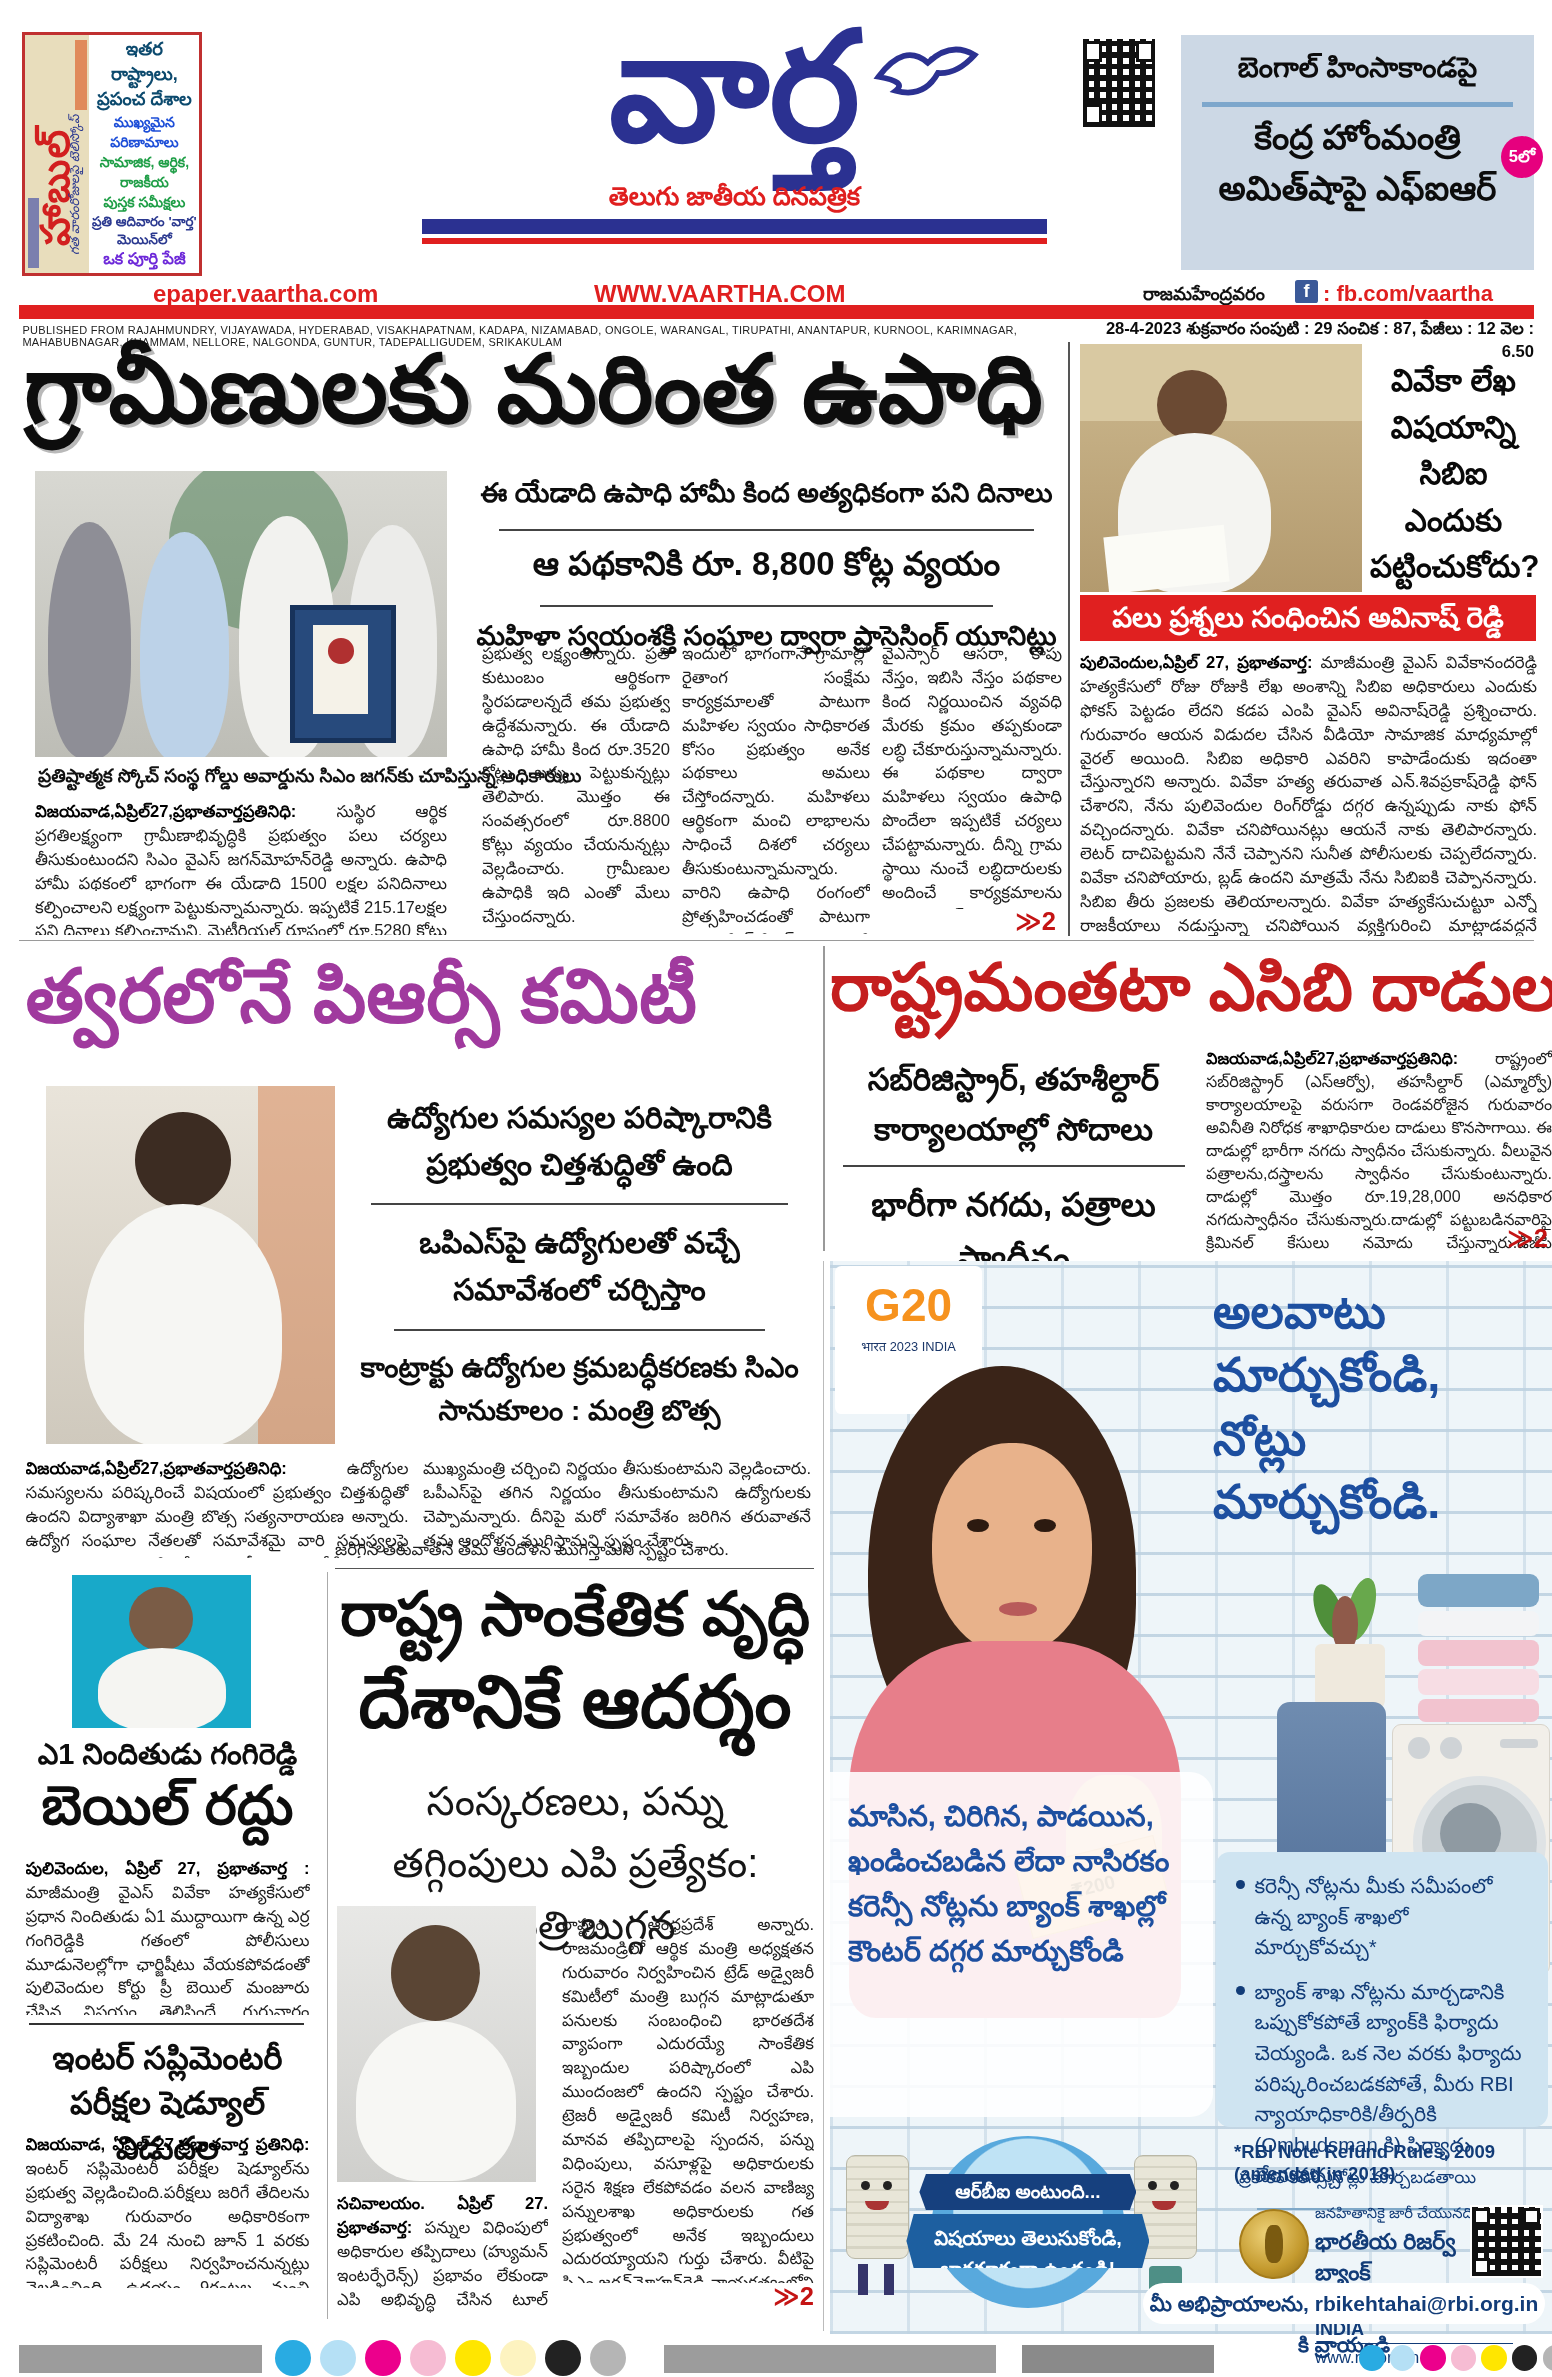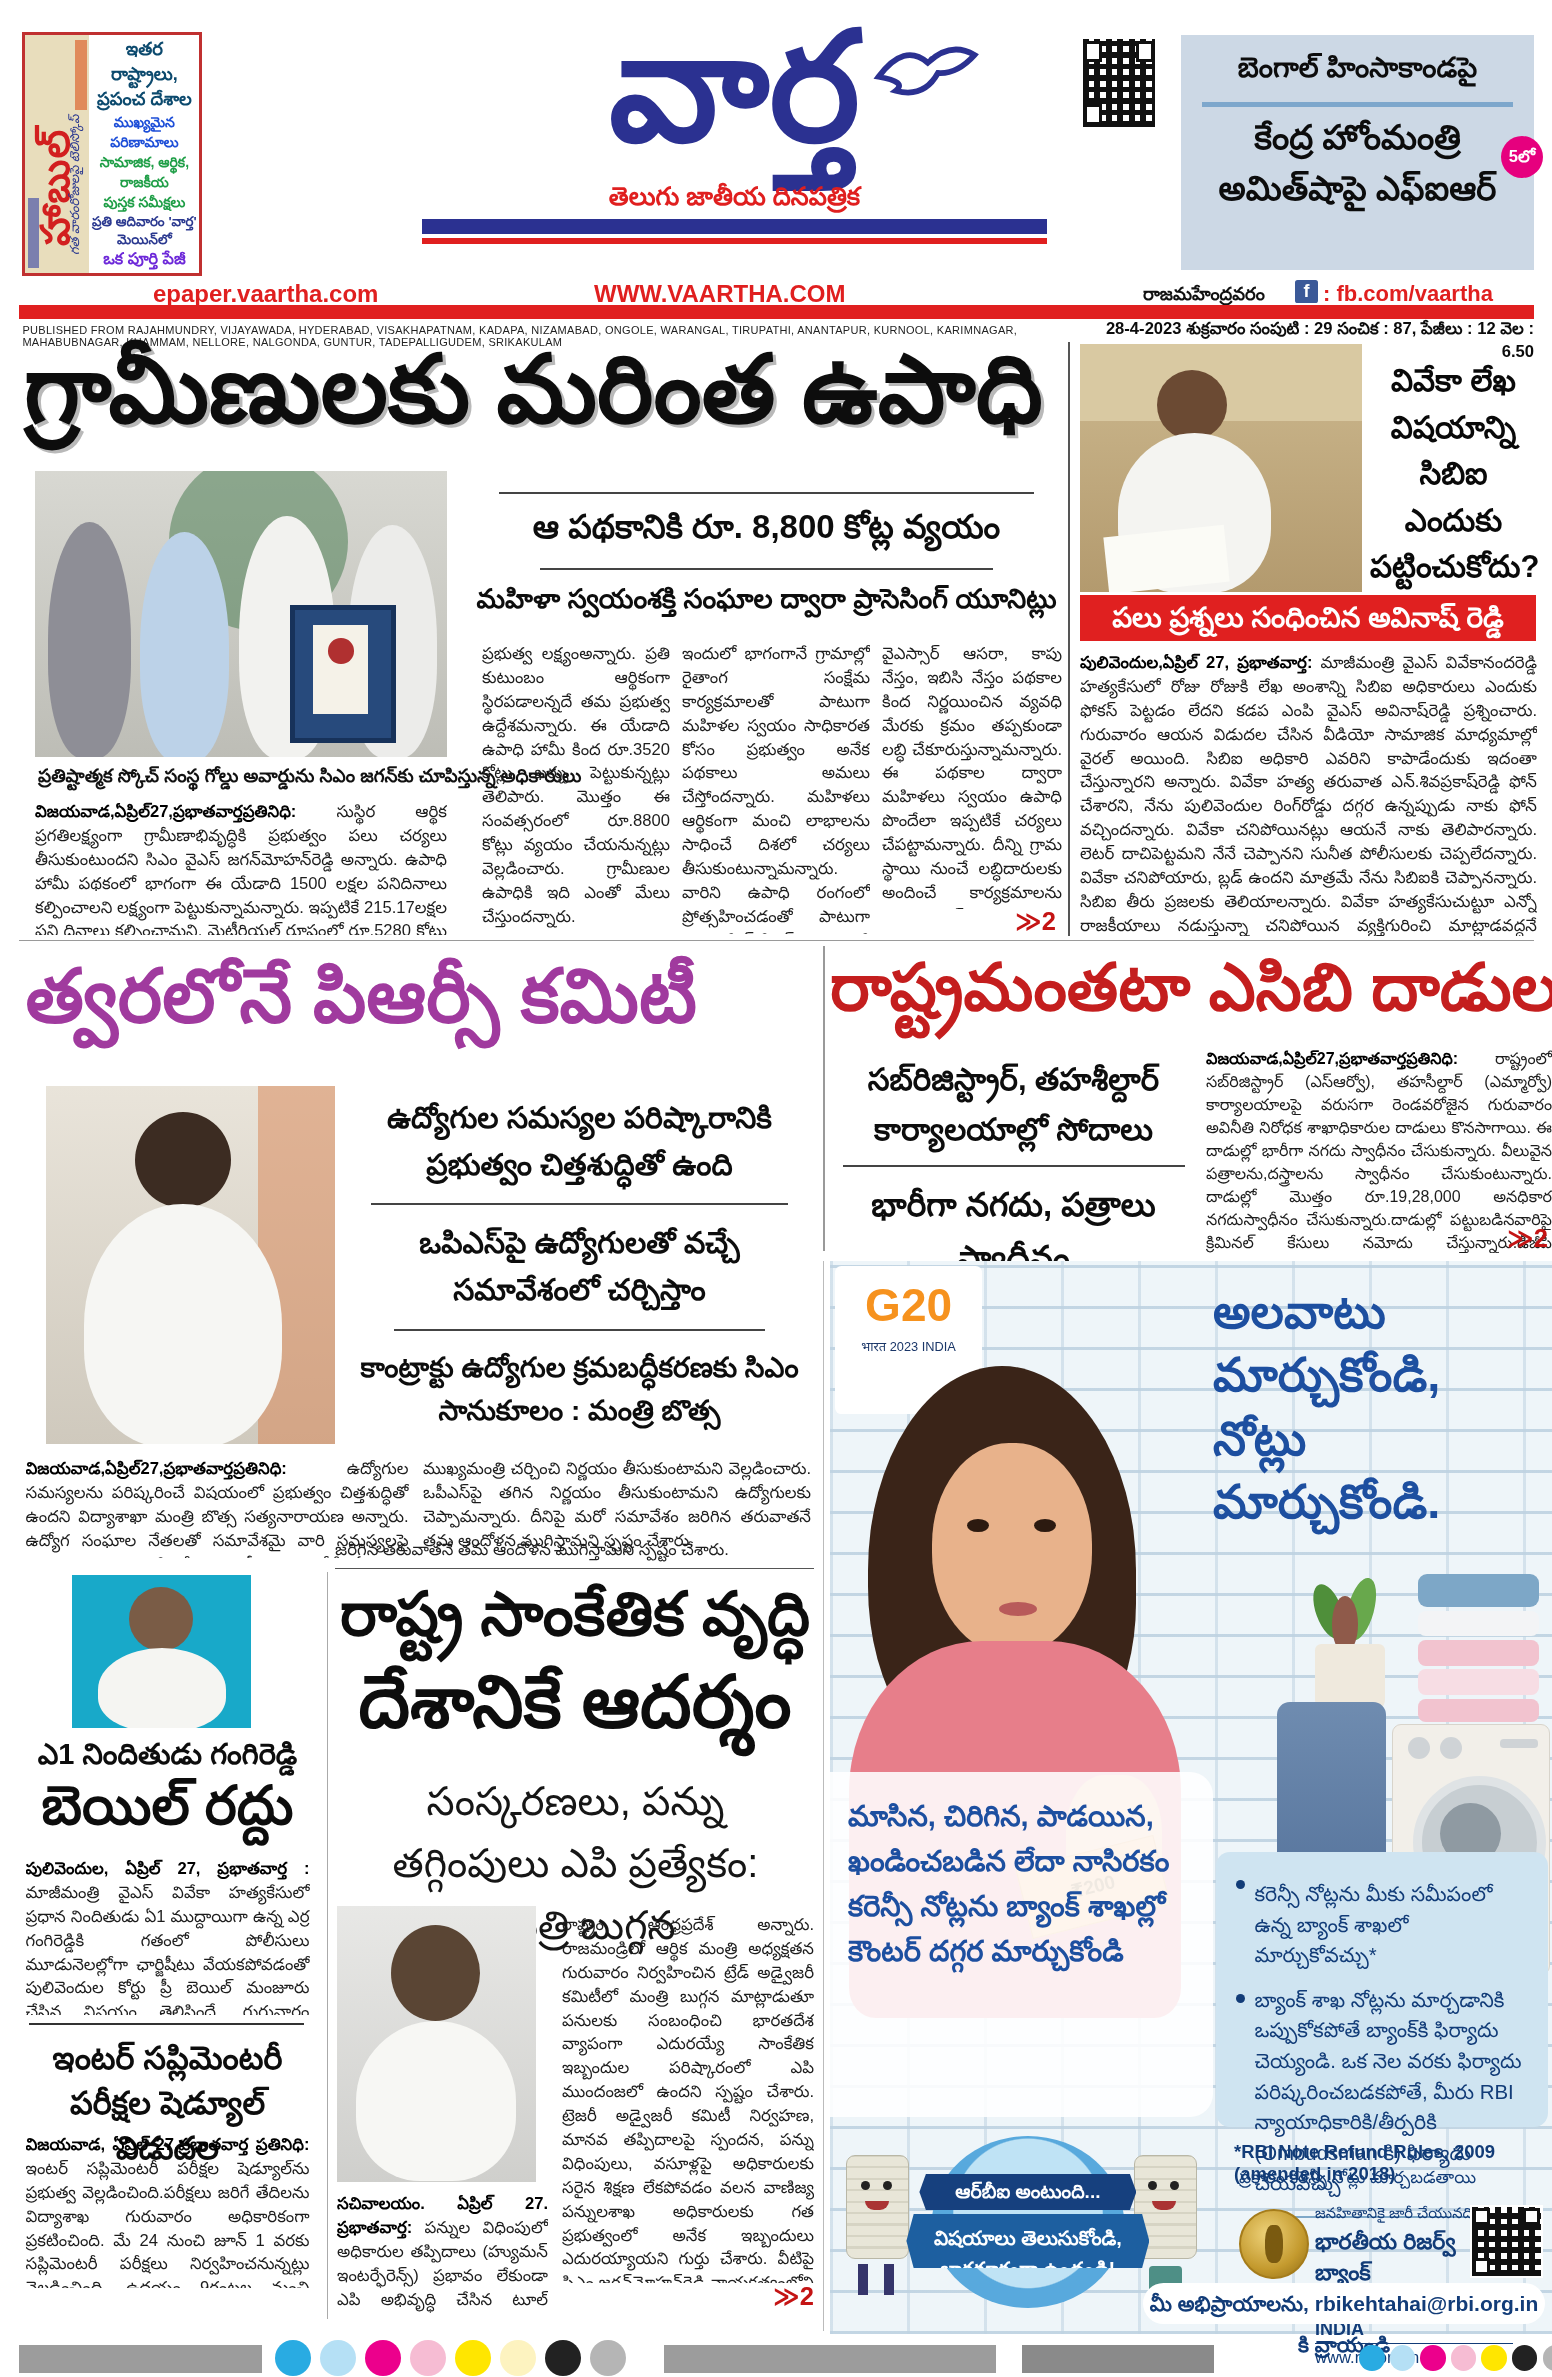--- a/index.html
+++ b/index.html
@@ -102,20 +102,21 @@
     <div class="sil" style="left:204px;top:45px;width:96px;height:243px;background:#f2f2ef;"></div>
     <div class="sil" style="left:313px;top:54px;width:89px;height:233px;background:#ececea;"></div>
     <div class="abs" style="left:255px;top:134px;width:96px;height:128px;background:#274a7c;border:5.1px solid #17325a;">
       <div class="abs" style="left:18px;top:15.3px;width:55px;height:89px;background:#f5f2e8;"></div>
       <div class="abs" style="left:33px;top:28px;width:25.5px;height:25.5px;border-radius:50%;background:#b03030;"></div>
     </div>
   </div>
   <div class="abs b" style="left:38px;top:765px;width:722px;font-size:18.5px;color:#111;">ప్రతిష్టాత్మక స్కోచ్ సంస్థ గోల్డు అవార్డును సిఎం జగన్‌కు చూపిస్తున్న అధికారులు</div>
 
   <div class="abs ctr" style="left:476px;top:478px;width:581px;">
+    <div class="b" style="font-size:27px;color:#0d0d0d;">ఈ యేడాది ఉపాధి హామీ కింద అత్యధికంగా పని దినాలు</div>
     <div style="height:1.9px;background:#444;width:92%;margin:14px auto;"></div>
     <div class="b" style="font-size:33px;color:#0d0d0d;">ఆ పథకానికి రూ. 8,800 కోట్ల వ్యయం</div>
     <div style="height:1.9px;background:#444;width:78%;margin:14px auto;"></div>
     <div class="b" style="font-size:27px;color:#0d0d0d;">మహిళా స్వయంశక్తి సంఘాల ద్వారా ప్రాసెసింగ్ యూనిట్లు</div>
   </div>
 
   <div class="abs body-txt jst" style="left:35px;top:800px;width:412px;height:135px;">
     <span class="dl">విజయవాడ,ఏప్రిల్27,ప్రభాతవార్తప్రతినిధి:</span>
     <span>సుస్థిర ఆర్థిక ప్రగతిలక్ష్యంగా గ్రామీణాభివృద్ధికి ప్రభుత్వం పలు చర్యలు తీసుకుంటుందని సిఎం వైఎస్ జగన్‌మోహన్‌రెడ్డి అన్నారు. ఉపాధి హామీ పథకంలో భాగంగా ఈ యేడాది 1500 లక్షల పనిదినాలు కల్పించాలని లక్ష్యంగా పెట్టుకున్నామన్నారు. ఇప్పటికే 215.17లక్షల పని దినాలు కల్పించామని, మెటీరియల్ రూపంలో రూ.5280 కోట్లు ఉపాధి హామీ కింద ఖర్చు చేయాలని లక్ష్యంగా పెట్టుకున్నామన్నారు.</span>
   </div>
@@ -252,21 +253,21 @@
     </div>
     <div class="abs" style="left:447px;top:441px;width:109px;height:275px;border-radius:12.8px;background:linear-gradient(180deg,#6f8cb0,#4c6a94);"></div>
 
     <div class="abs" style="left:0;top:511px;width:383px;height:345px;background:rgba(255,255,255,.88);border-radius:0 23px 23px 0;padding:22px 18px;box-sizing:border-box;">
       <span class="b" style="font-size:29px;line-height:1.55;color:#1d4fa0;">మాసిన, చిరిగిన, పాడయిన, ఖండించబడిన లేదా నాసిరకం కరెన్సీ నోట్లను బ్యాంక్ శాఖల్లో కౌంటర్ దగ్గర మార్చుకోండి</span>
     </div>
 
     <div class="abs" style="left:386px;top:591px;width:332px;height:275px;background:#cfe4f1;border-radius:14px;padding:19px 20.4px;box-sizing:border-box;">
       <div style="display:flex;gap:9px;">
         <span class="dot" style="width:9px;height:9px;background:#123c78;margin-top:9px;flex:none;"></span>
-        <span style="font-size:20.4px;line-height:1.5;color:#123c78;margin-top:8px;">కరెన్సీ నోట్లను మీకు సమీపంలో ఉన్న బ్యాంక్ శాఖలో మార్చుకోవచ్చు*</span>
+        <span style="font-size:20.4px;line-height:1.5;color:#123c78;">కరెన్సీ నోట్లను మీకు సమీపంలో ఉన్న బ్యాంక్ శాఖలో మార్చుకోవచ్చు*</span>
       </div>
       <div style="display:flex;gap:9px;margin-top:14px;">
         <span class="dot" style="width:9px;height:9px;background:#123c78;margin-top:9px;flex:none;"></span>
         <span style="font-size:20.4px;line-height:1.5;color:#123c78;">బ్యాంక్ శాఖ నోట్లను మార్చడానికి ఒప్పుకోకపోతే బ్యాంక్‌కి ఫిర్యాదు చెయ్యండి. ఒక నెల వరకు ఫిర్యాదు పరిష్కరించబడకపోతే, మీరు RBI న్యాయాధికారికి/తీర్పరికి (Ombudsman కి) ఫిర్యాదు చేయవచ్చు</span>
       </div>
       <div style="height:1.9px;background:#7fa8c8;width:86%;margin:16.6px auto 0;"></div>
     </div>
 
     <div class="abs" style="left:396px;top:880px;width:319px;font-size:18.5px;font-weight:bold;color:#123c78;margin-left:8px;">*RBI Note Refund Rules, 2009 (amended in 2018)</div>
     <div class="abs" style="left:409px;top:907px;width:307px;font-size:17px;color:#123c78;">ప్రకారం కరెన్సీ నోట్లు మార్చబడతాయి</div>

